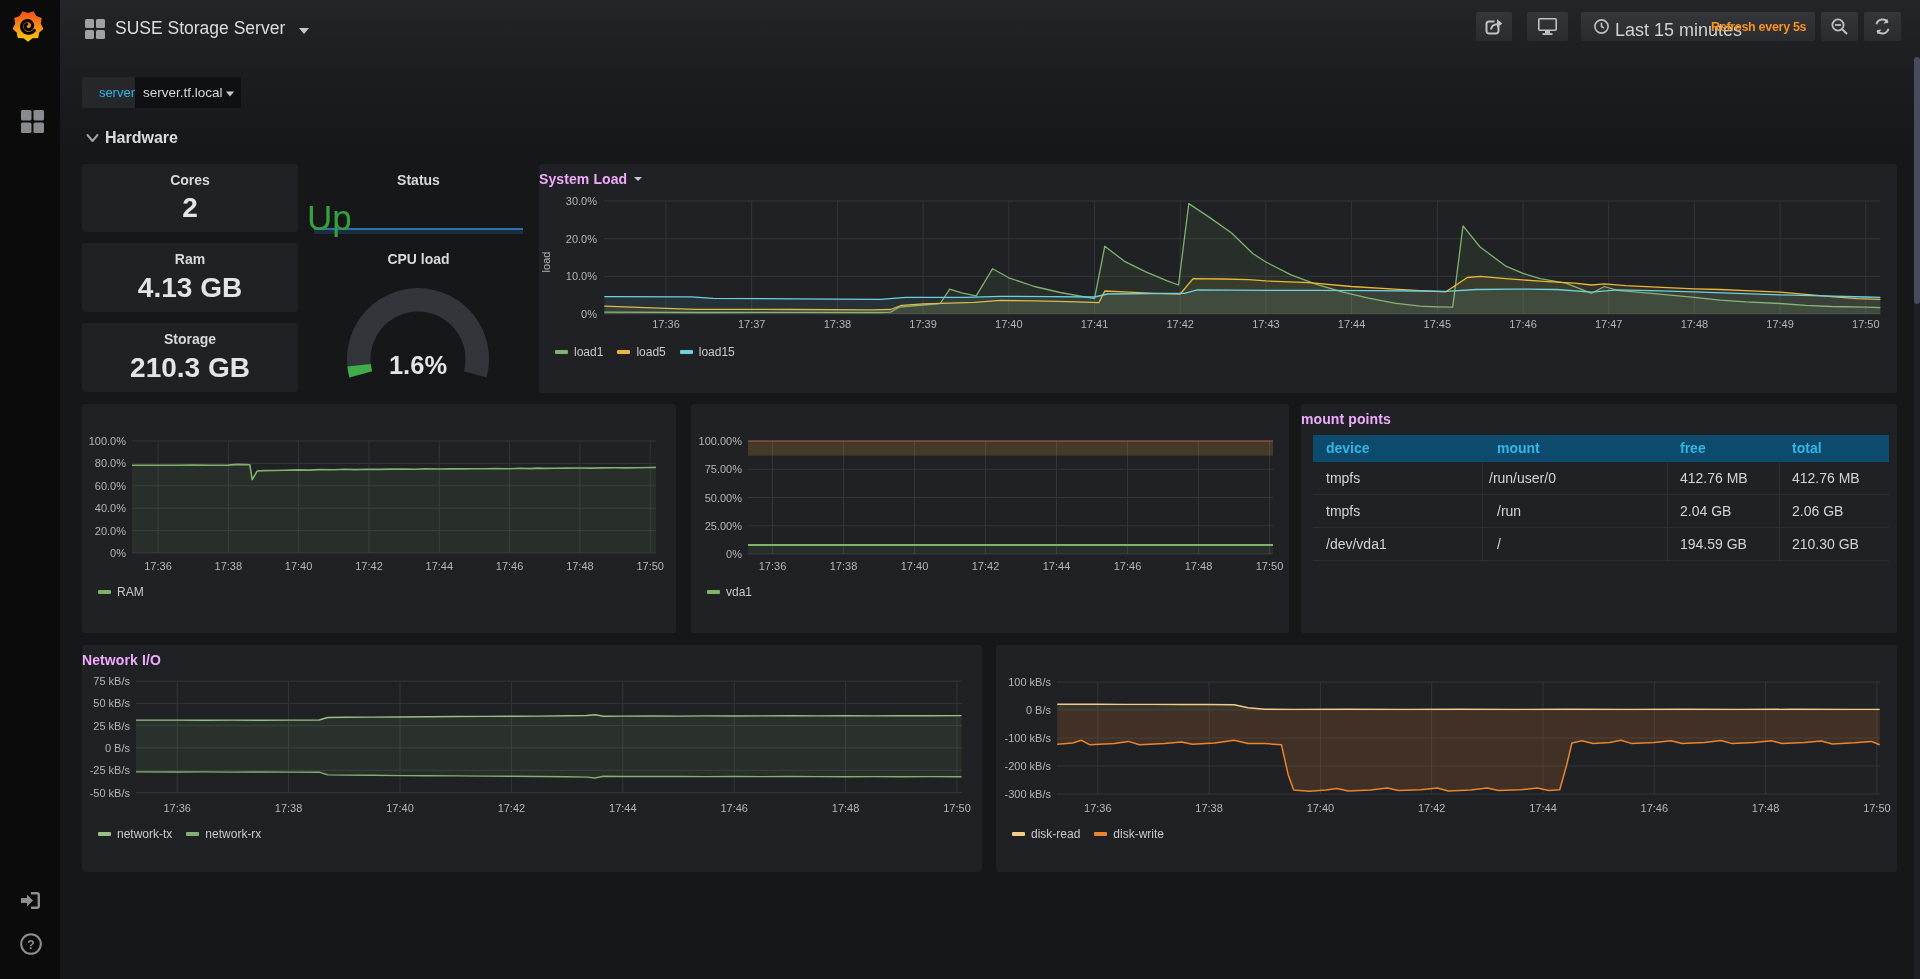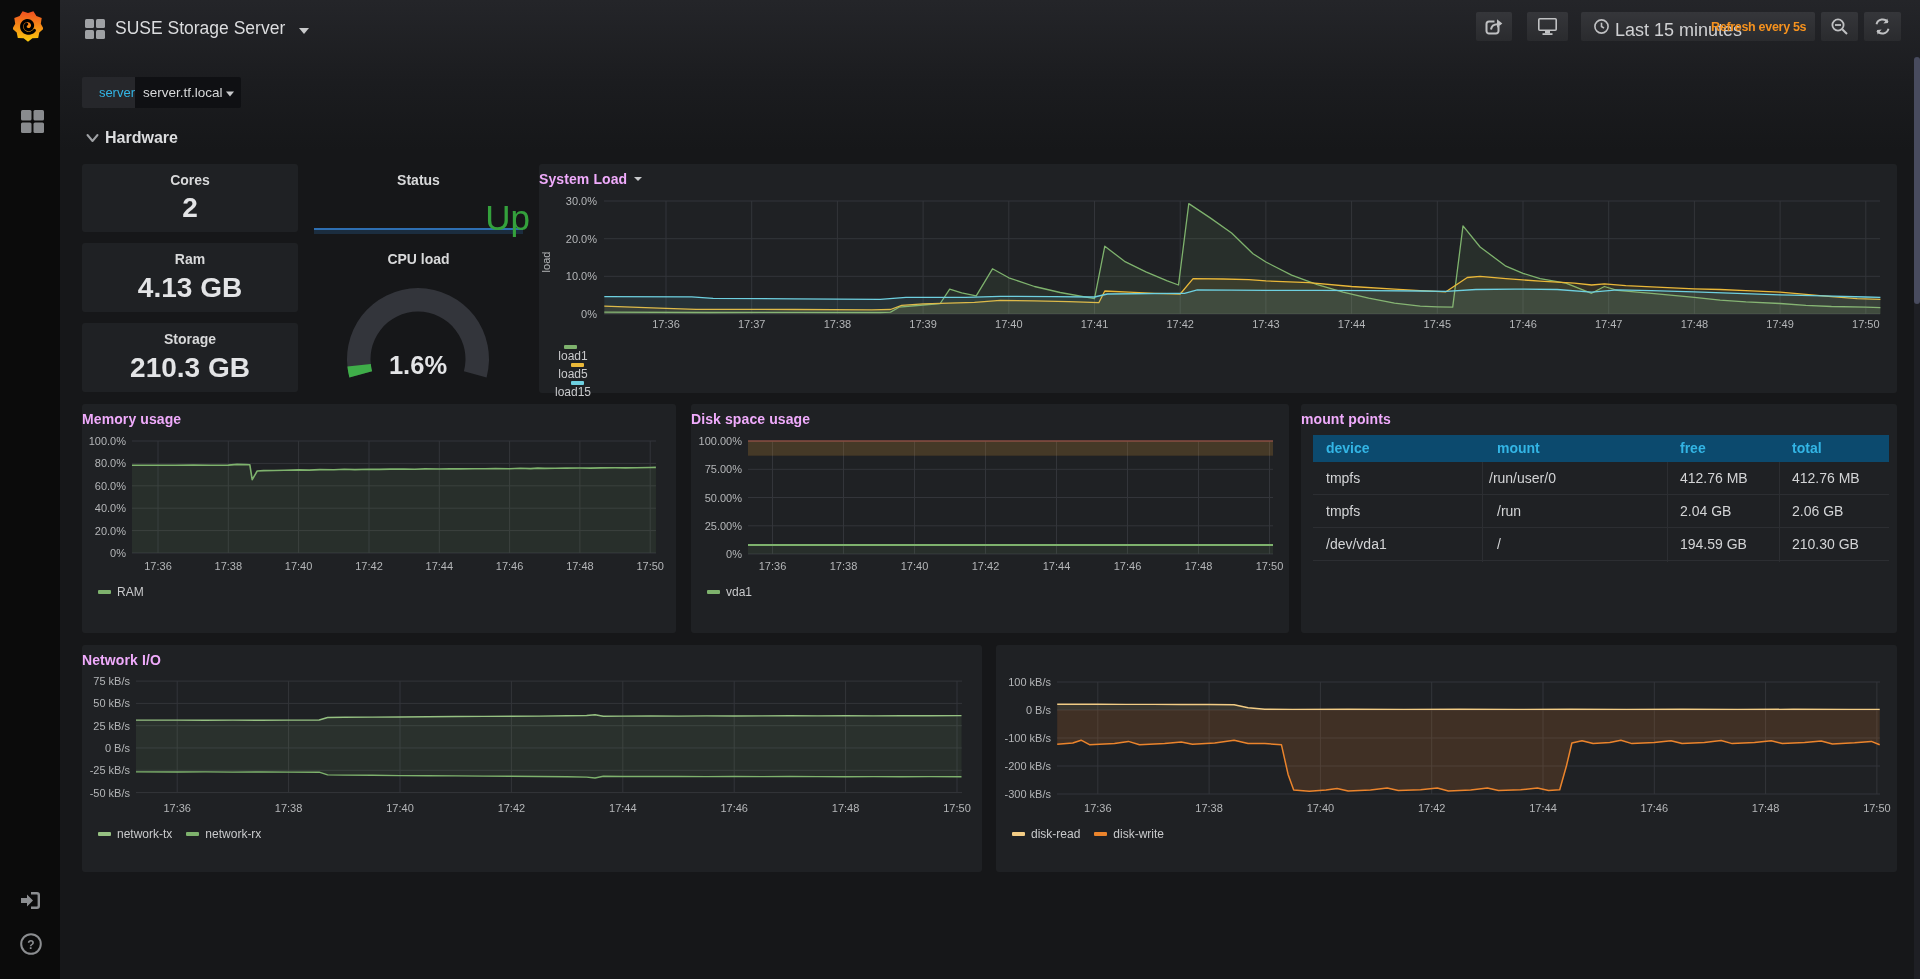--- a/index.html
+++ b/index.html
@@ -124,21 +124,21 @@
   <div class="stat-title">Ram</div>
   <div class="stat-value" style="top:29px">4.13 GB</div>
 </div>
 <div class="panel" style="left:82px;top:323px;width:216px;height:69px">
   <div class="stat-title">Storage</div>
   <div class="stat-value" style="top:29px">210.3 GB</div>
 </div>
 
 <div class="abs" style="left:307px;top:164px;width:223px;height:68px">
   <div class="stat-title">Status</div>
-  <div class="abs" style="left:0;right:0;top:34px;text-align:right;font-size:35px;font-weight:500;color:#34a13c;z-index:2">Up</div>
+  <div class="abs" style="left:0;right:0;top:34px;text-align:left;font-size:35px;font-weight:500;color:#34a13c;z-index:2">Up</div>
   <div class="abs" style="left:7px;right:7px;top:63.5px;height:2px;background:#2e6fb2;z-index:1"></div>
   <div class="abs" style="left:7px;right:7px;top:65.5px;height:4.5px;background:rgba(45,111,178,0.25);z-index:1"></div>
 </div>
 
 <div class="abs" style="left:307px;top:243px;width:223px;height:149px">
   <div class="stat-title">CPU load</div>
   <div class="abs" style="left:0px;top:0px"><svg width="222" height="160" viewBox="0 0 222 160">
 <path d="M 42.4 134.4 A 71.0 71.0 0 1 1 179.6 134.4 L 156.9 128.3 A 47.5 47.5 0 1 0 65.1 128.3 Z" fill="#33353b"></path>
 <path d="M 42.4 134.4 A 71.0 71.0 0 0 1 40.4 123.4 L 63.8 121.0 A 47.5 47.5 0 0 0 65.1 128.3 Z" fill="#3fae49"></path>
 <text x="111" y="131" text-anchor="middle" style="font:700 25.5px 'Liberation Sans',sans-serif;fill:#e3e4e6">1.6%</text>
@@ -187,32 +187,31 @@
         <text x="726.9" y="164" text-anchor="middle" class="ax">17:43</text>
         <text x="812.6" y="164" text-anchor="middle" class="ax">17:44</text>
         <text x="898.3" y="164" text-anchor="middle" class="ax">17:45</text>
         <text x="984.0" y="164" text-anchor="middle" class="ax">17:46</text>
         <text x="1069.7" y="164" text-anchor="middle" class="ax">17:47</text>
         <text x="1155.4" y="164" text-anchor="middle" class="ax">17:48</text>
         <text x="1241.1" y="164" text-anchor="middle" class="ax">17:49</text>
         <text x="1326.8" y="164" text-anchor="middle" class="ax">17:50</text>
 <text x="11" y="98" class="ax" transform="rotate(-90 11 98)" text-anchor="middle">load</text>
 </svg></div>
-  <div class="legend" style="left:16px;top:181px;flex-direction:column;">
+  <div class="legend" style="left:16px;top:181px;">
 <span class="ldash" style="background:#7EB26D"></span>
       <span class="ltxt">load1</span>
 <span class="ldash" style="background:#EAB839;margin-left:14px"></span>
       <span class="ltxt">load5</span>
 <span class="ldash" style="background:#6ED0E0;margin-left:14px"></span>
       <span class="ltxt">load15</span>
 </div>
 </div>
 
 <div class="panel" style="left:82px;top:404px;width:594px;height:229px">
-  <div class="ptitle">Memory usage</div>
   <div class="abs" style="left:0;top:0"><svg width="594" height="229" viewBox="0 0 594 229">
 <line x1="50" y1="149.0" x2="574" y2="149.0" stroke="#33353a" stroke-width="1"></line>
         <line x1="50" y1="126.6" x2="574" y2="126.6" stroke="#33353a" stroke-width="1"></line>
         <line x1="50" y1="104.2" x2="574" y2="104.2" stroke="#33353a" stroke-width="1"></line>
         <line x1="50" y1="81.8" x2="574" y2="81.8" stroke="#33353a" stroke-width="1"></line>
         <line x1="50" y1="59.4" x2="574" y2="59.4" stroke="#33353a" stroke-width="1"></line>
         <line x1="50" y1="37.0" x2="574" y2="37.0" stroke="#33353a" stroke-width="1"></line>
         <line x1="76.0" y1="37.0" x2="76.0" y2="149" stroke="#33353a" stroke-width="1"></line>
         <line x1="146.3" y1="37.0" x2="146.3" y2="149" stroke="#33353a" stroke-width="1"></line>
         <line x1="216.6" y1="37.0" x2="216.6" y2="149" stroke="#33353a" stroke-width="1"></line>
@@ -238,21 +237,20 @@
         <text x="497.9" y="166" text-anchor="middle" class="ax">17:48</text>
         <text x="568.2" y="166" text-anchor="middle" class="ax">17:50</text>
 </svg></div>
   <div class="legend" style="left:16px;top:181px;">
 <span class="ldash" style="background:#7EB26D"></span>
       <span class="ltxt">RAM</span>
 </div>
 </div>
 
 <div class="panel" style="left:691px;top:404px;width:598px;height:229px">
-  <div class="ptitle">Disk space usage</div>
   <div class="abs" style="left:0;top:0"><svg width="598" height="229" viewBox="0 0 598 229">
 <line x1="57" y1="150.0" x2="582" y2="150.0" stroke="#33353a" stroke-width="1"></line>
         <line x1="57" y1="121.8" x2="582" y2="121.8" stroke="#33353a" stroke-width="1"></line>
         <line x1="57" y1="93.5" x2="582" y2="93.5" stroke="#33353a" stroke-width="1"></line>
         <line x1="57" y1="65.3" x2="582" y2="65.3" stroke="#33353a" stroke-width="1"></line>
         <line x1="57" y1="37.0" x2="582" y2="37.0" stroke="#33353a" stroke-width="1"></line>
         <line x1="81.5" y1="37.0" x2="81.5" y2="150" stroke="#33353a" stroke-width="1"></line>
         <line x1="152.5" y1="37.0" x2="152.5" y2="150" stroke="#33353a" stroke-width="1"></line>
         <line x1="223.5" y1="37.0" x2="223.5" y2="150" stroke="#33353a" stroke-width="1"></line>
         <line x1="294.5" y1="37.0" x2="294.5" y2="150" stroke="#33353a" stroke-width="1"></line>

